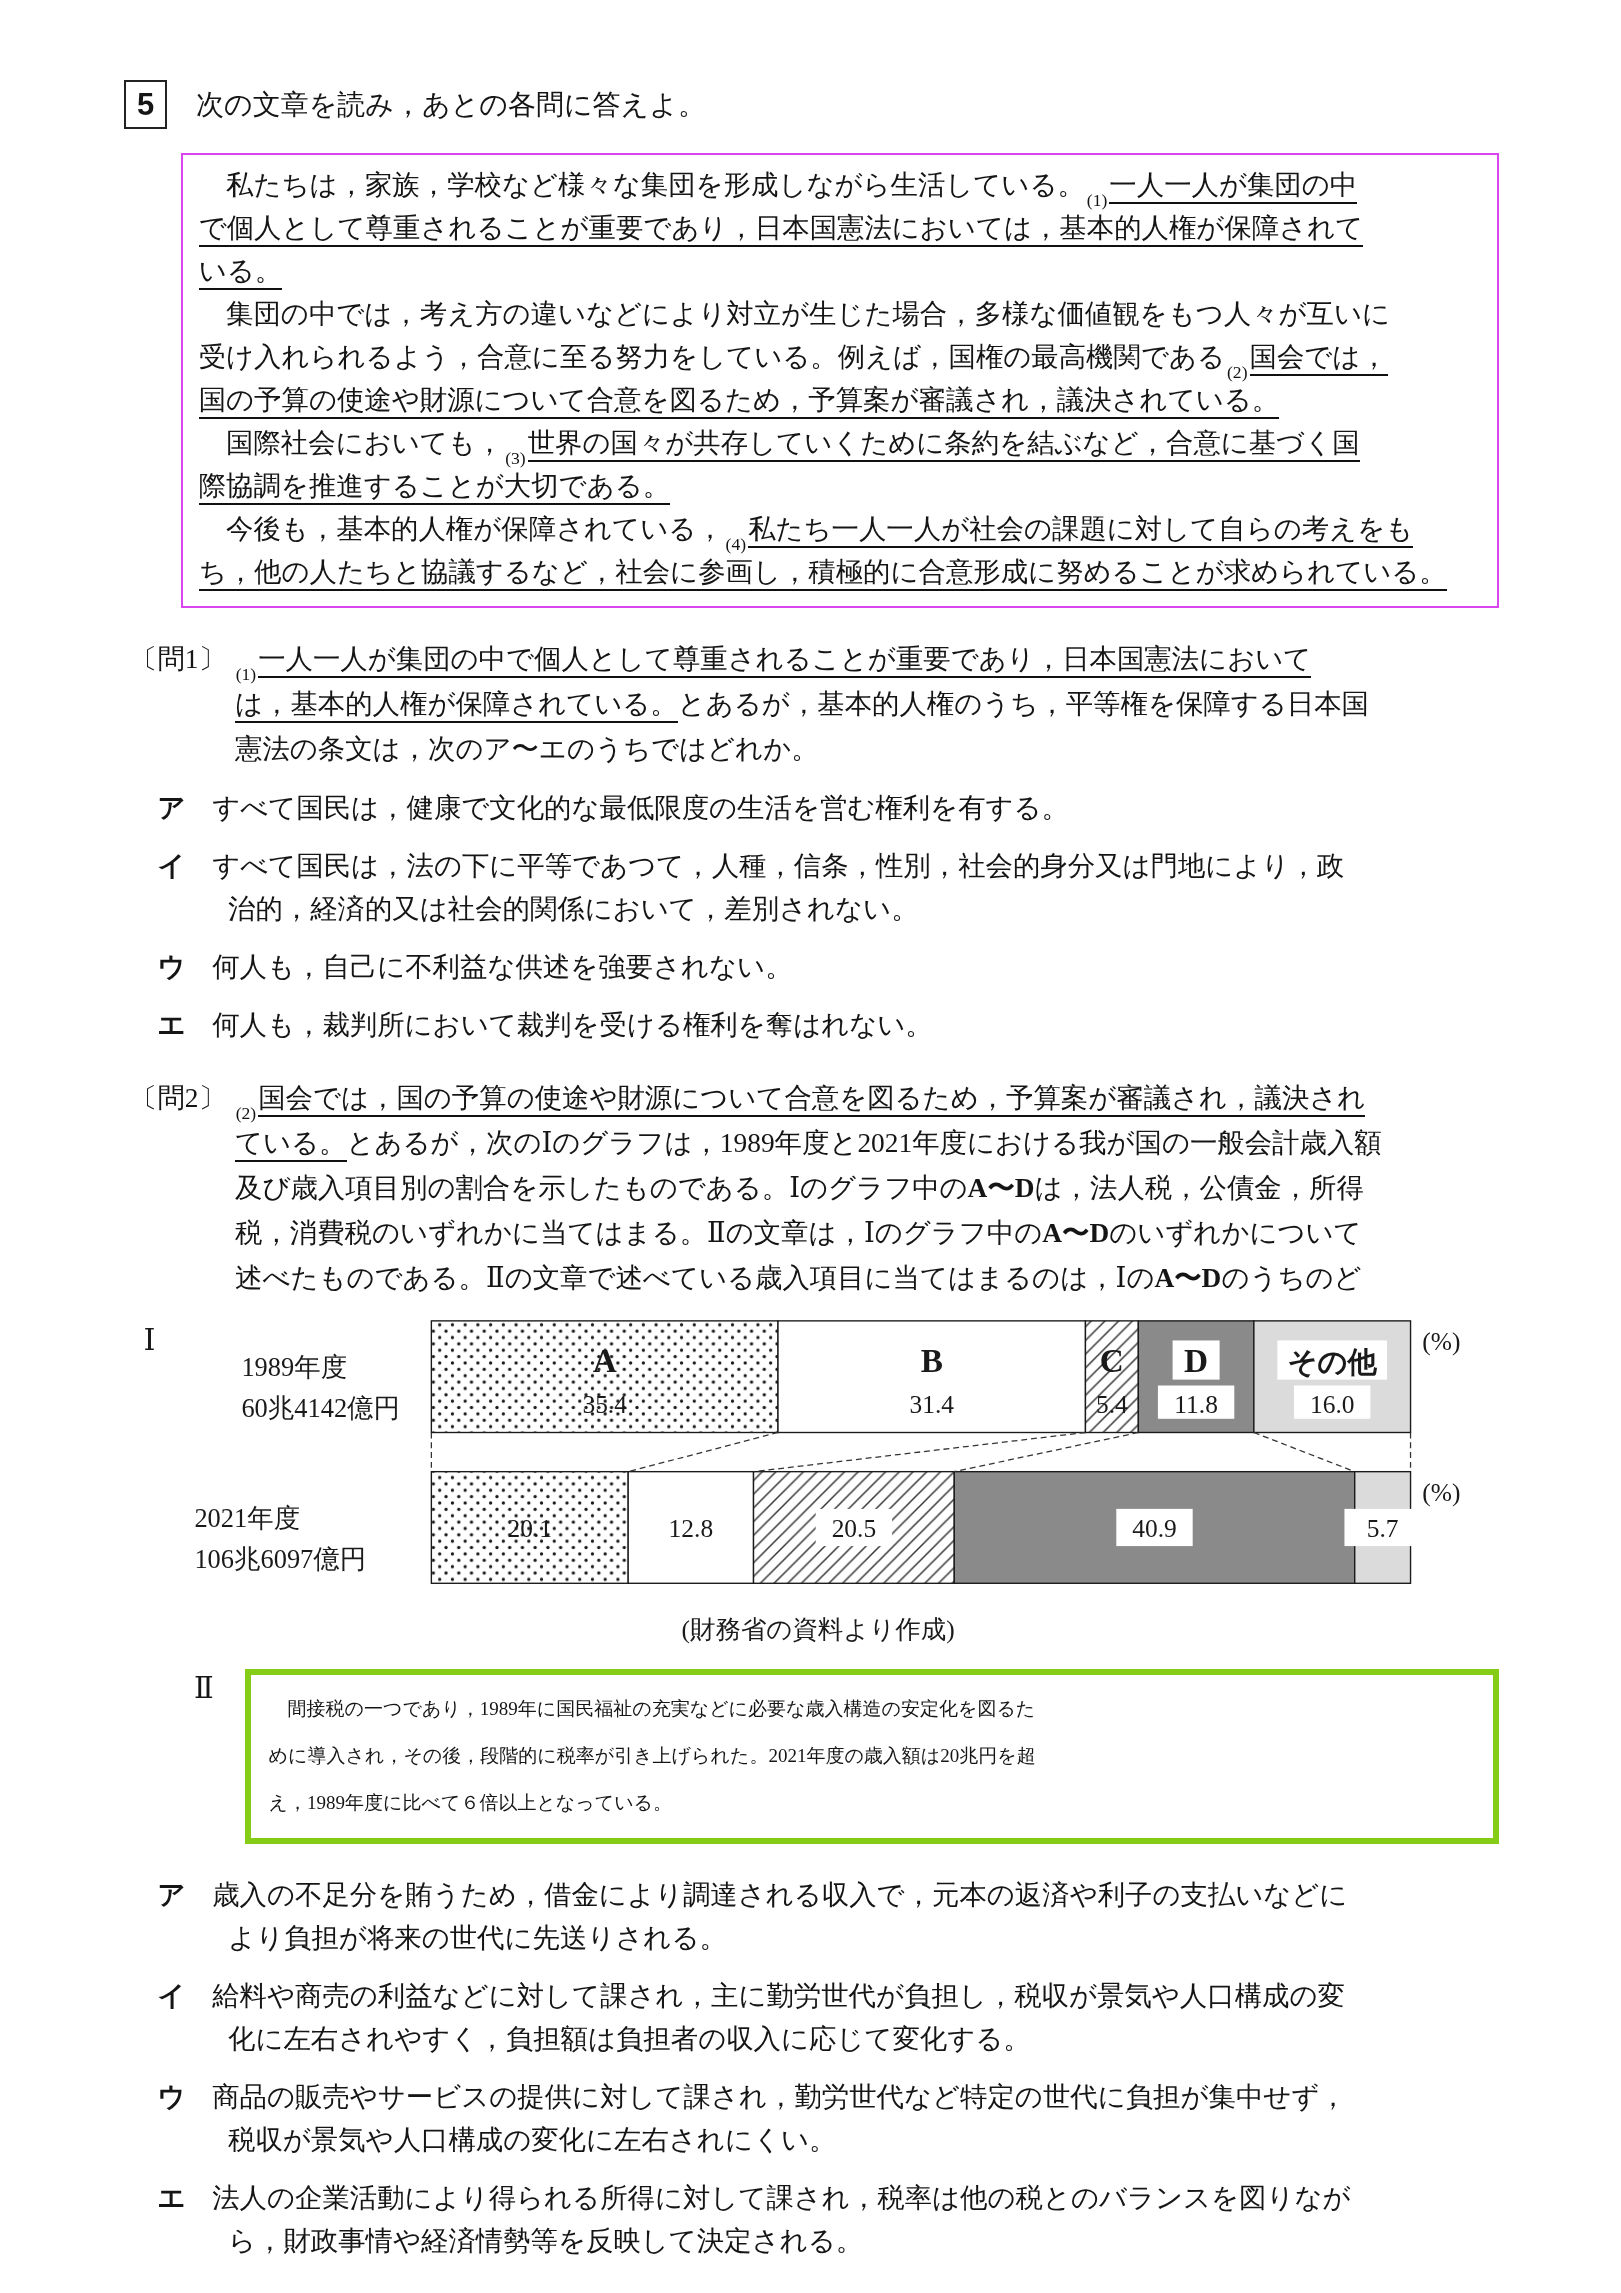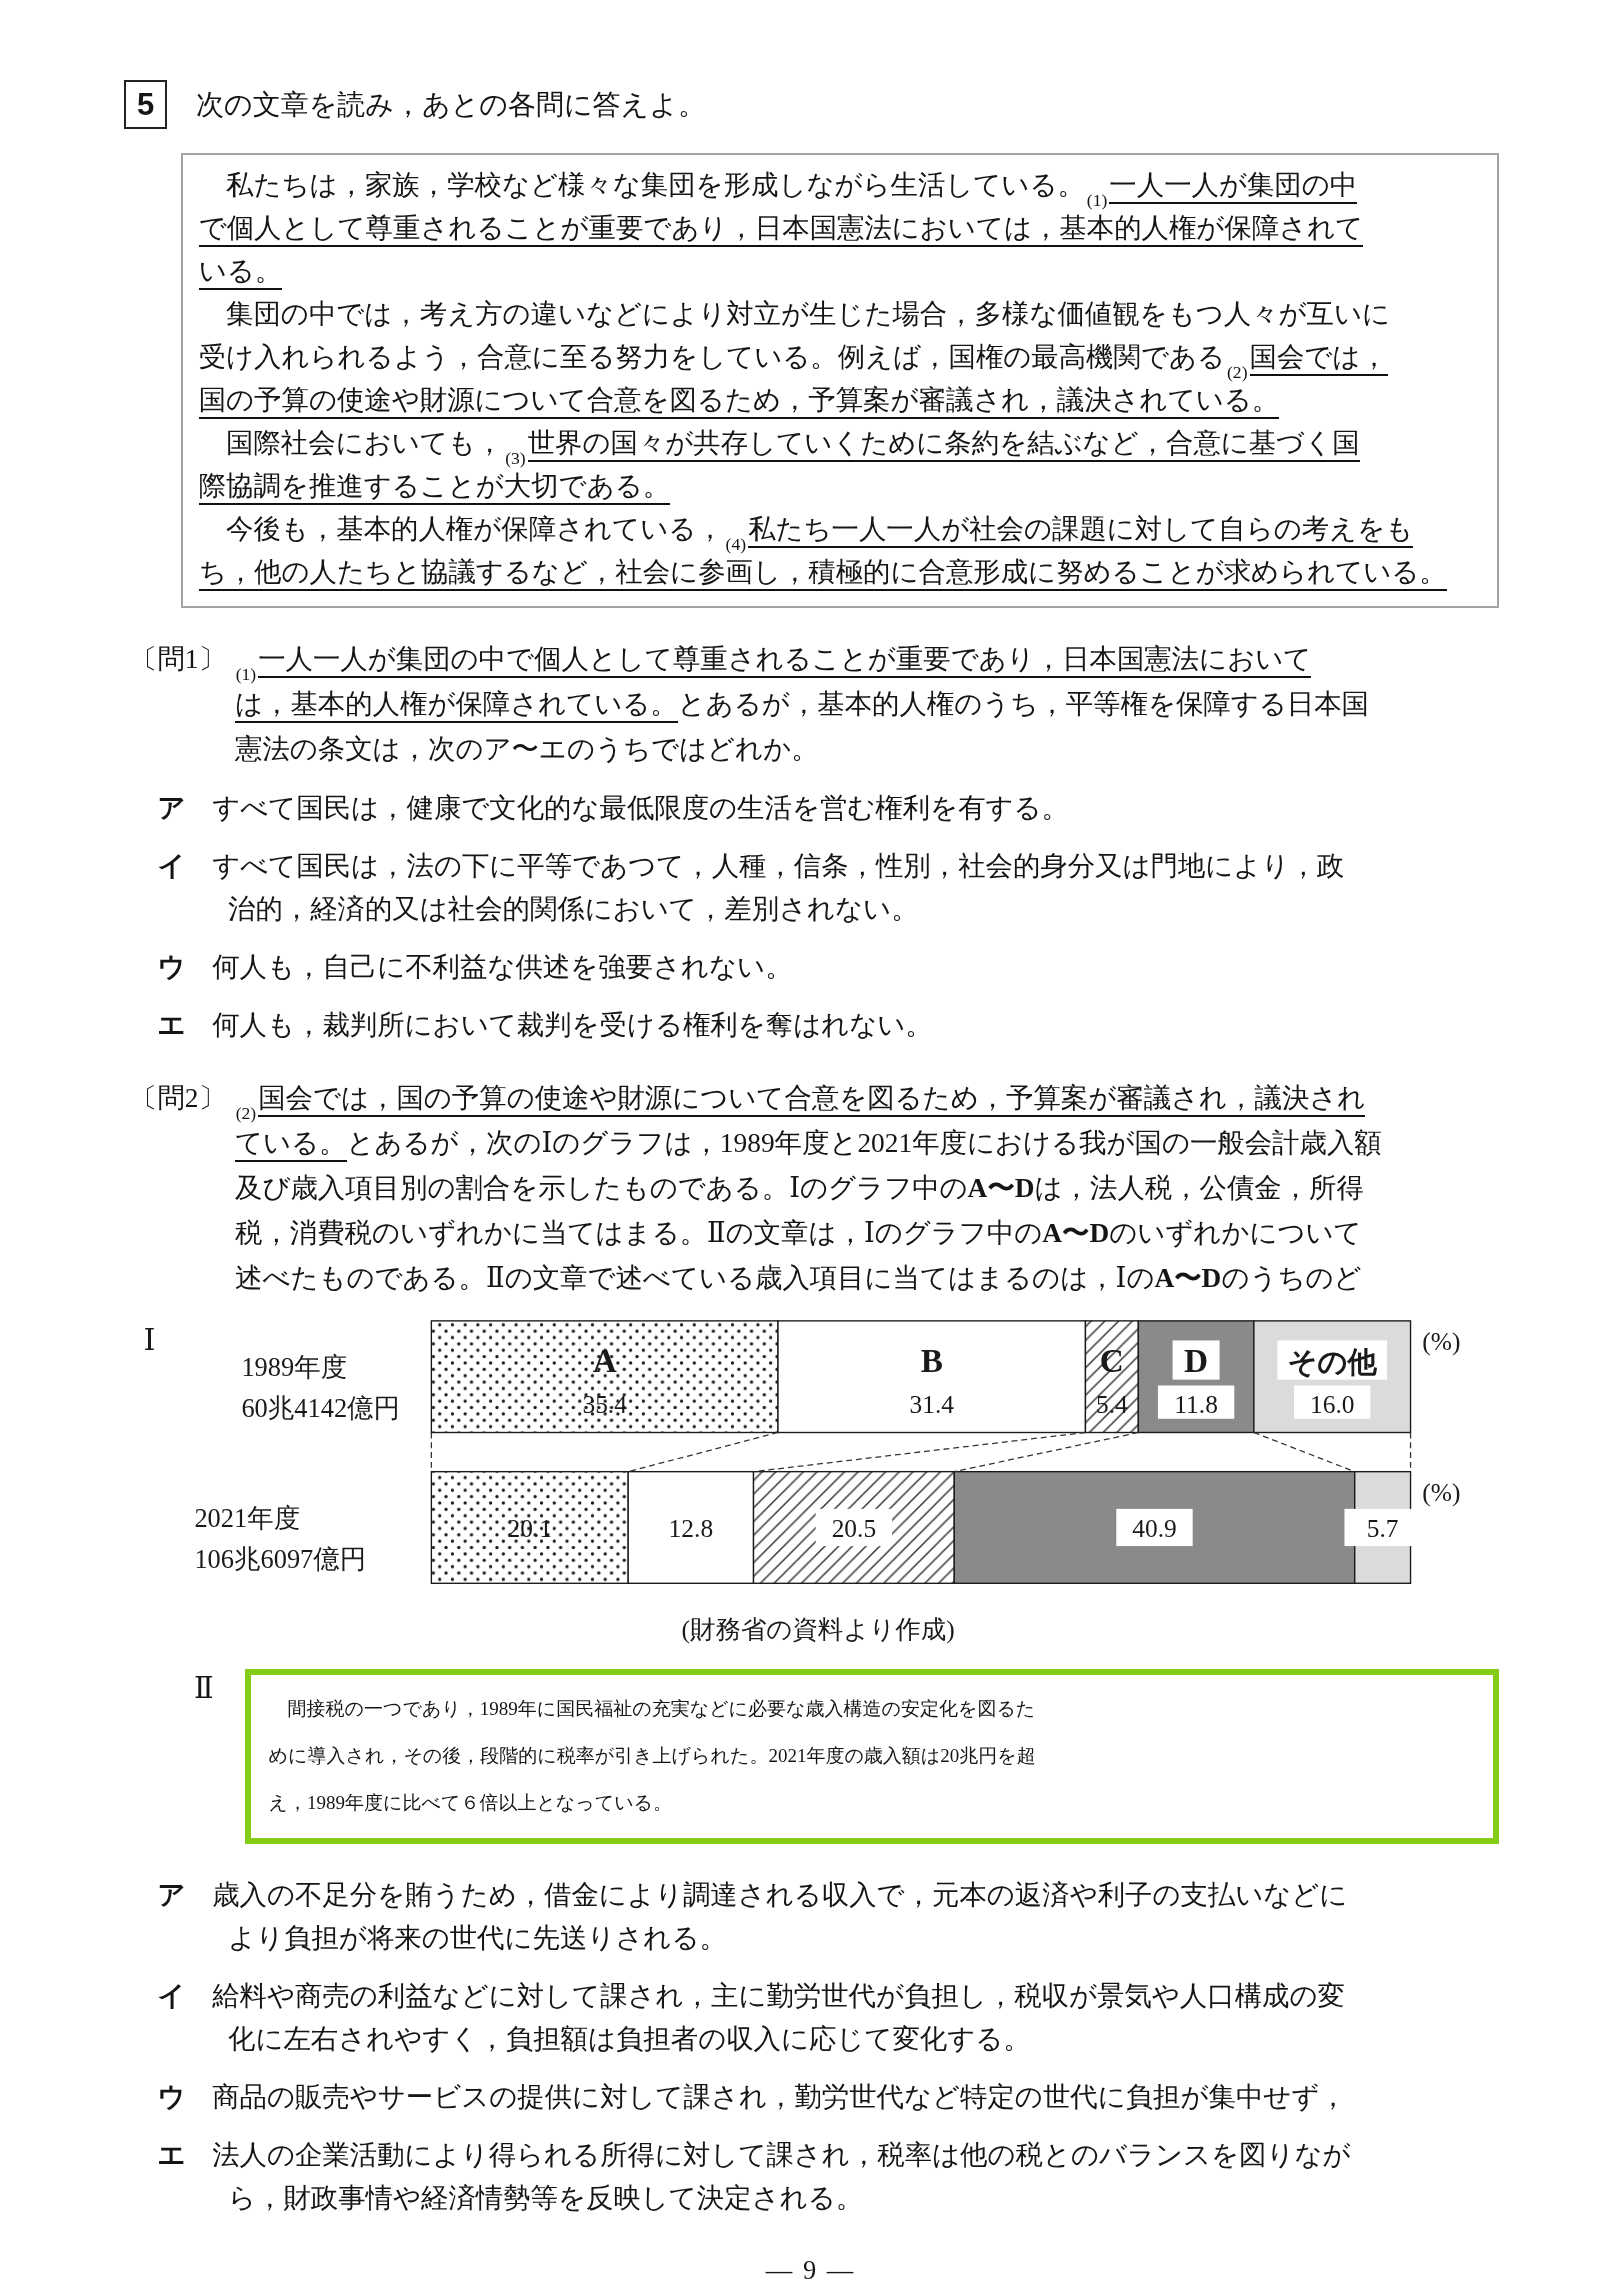--- a/index.html
+++ b/index.html
@@ -7,21 +7,21 @@
     width:1621px;height:2294px;background:#ffffff;color:#151515;
     font-family:"Liberation Serif","DejaVu Serif",serif;
     position:relative;box-sizing:border-box;padding-top:80px;overflow:hidden;
   }
   
   .hdr{margin-left:124px;display:flex;align-items:center;}
   .qnum{width:39px;height:45px;border:2px solid #222;font-size:31px;font-weight:bold;
         text-align:center;line-height:45px;font-family:"Liberation Sans",sans-serif;}
   .qtitle{margin-left:29px;font-size:28px;font-family:Liberation Serif, serif;}
   
-  .pbox{margin:23.5px 122px 0 181px;border:2px solid #a3a3a3;padding:9.8px 15.7px 11.8px 15.7px;
+  .pbox{margin:23.5px 122px 0 181px;border:2px solid #d946ef;padding:9.8px 15.7px 11.8px 15.7px;
         font-size:27.4px;line-height:43px;}
   .pline{white-space:nowrap;}
   .u{border-bottom:2px solid #111;padding-bottom:2px;}
   .mk{font-size:17.6px;display:inline-block;transform:translateY(11.8px);line-height:1;margin:0 2px;}
   .b{font-weight:bold;}
   
   .qsec{margin:29px 108px 0 130px;font-size:27.4px;line-height:45px;}
   .qline{white-space:nowrap;}
   .qline.ind{padding-left:105px;}
   .qlabel{margin-right:7.8px;margin-top:39px;}
@@ -172,20 +172,21 @@
         <div class="choice">
           <div class="cline first"><span class="cmk">ア</span>歳入の不足分を賄うため，借金により調達される収入で，元本の返済や利子の支払いなどに</div>
           <div class="cline cont">より負担が将来の世代に先送りされる。</div>
         </div>
         <div class="choice">
           <div class="cline first"><span class="cmk">イ</span>給料や商売の利益などに対して課され，主に勤労世代が負担し，税収が景気や人口構成の変</div>
           <div class="cline cont">化に左右されやすく，負担額は負担者の収入に応じて変化する。</div>
         </div>
         <div class="choice">
           <div class="cline first"><span class="cmk">ウ</span>商品の販売やサービスの提供に対して課され，勤労世代など特定の世代に負担が集中せず，</div>
+          <div class="cline cont">税収が景気や人口構成の変化に左右されにくい。</div>
         </div>
         <div class="choice">
           <div class="cline first"><span class="cmk">エ</span>法人の企業活動により得られる所得に対して課され，税率は他の税とのバランスを図りなが</div>
           <div class="cline cont">ら，財政事情や経済情勢等を反映して決定される。</div>
         </div>
       </div>
   </div>
 
   <div class="footer">—  9  —</div>
 

